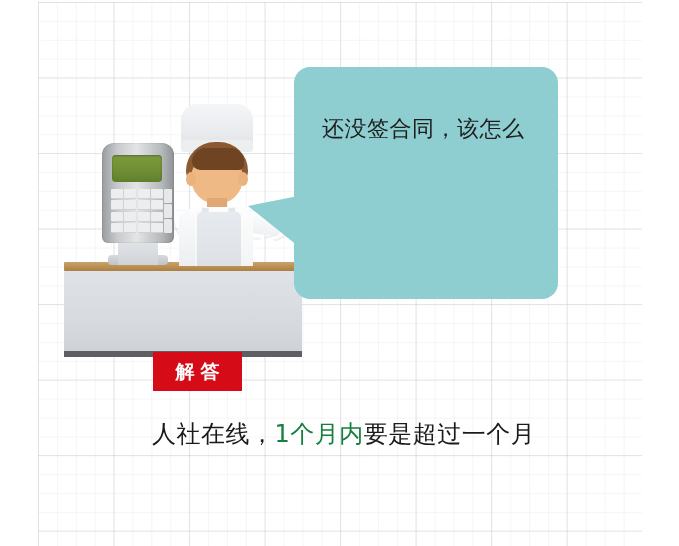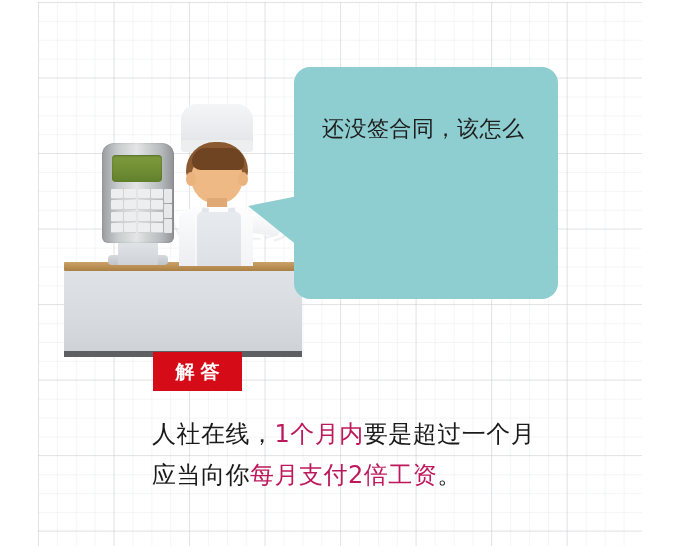--- a/index.html
+++ b/index.html
@@ -398,21 +398,21 @@
     left: 152px;
     top: 414px;
     width: 420px;
     font-size: 24px;
     line-height: 41px;
     color: #1a1a1a;
     letter-spacing: 0.5px;
     font-family: "DejaVu Sans", "Liberation Sans", sans-serif;
   }
   #answer-text .ln { display: block; white-space: nowrap; }
-  #answer-text .hl { color: #be185d; }
+  #answer-text .hl { color: #15803d; }
 </style>
 </head>
 <body>
 
 <div id="scene">
 
   <div id="grid-bg">
     <div id="grid-fade"></div>
   </div>
 
@@ -481,16 +481,15 @@
       <span class="bl">还没签合同，该怎么</span>
     </div>
   </div>
 
   <div id="answer-badge">
     <span id="answer-badge-label">解答</span>
   </div>
 
   <div id="answer-text">
     <span class="ln"><span>人社在线，</span><span class="hl">1个月内</span><span>要是超过一个月</span></span>
-    <span class="ln"><span>应当向你</span><span class="hl">每月支付2倍工资</span><span>。</span></span>
   </div>
 
 </div>
 
 </body></html>

